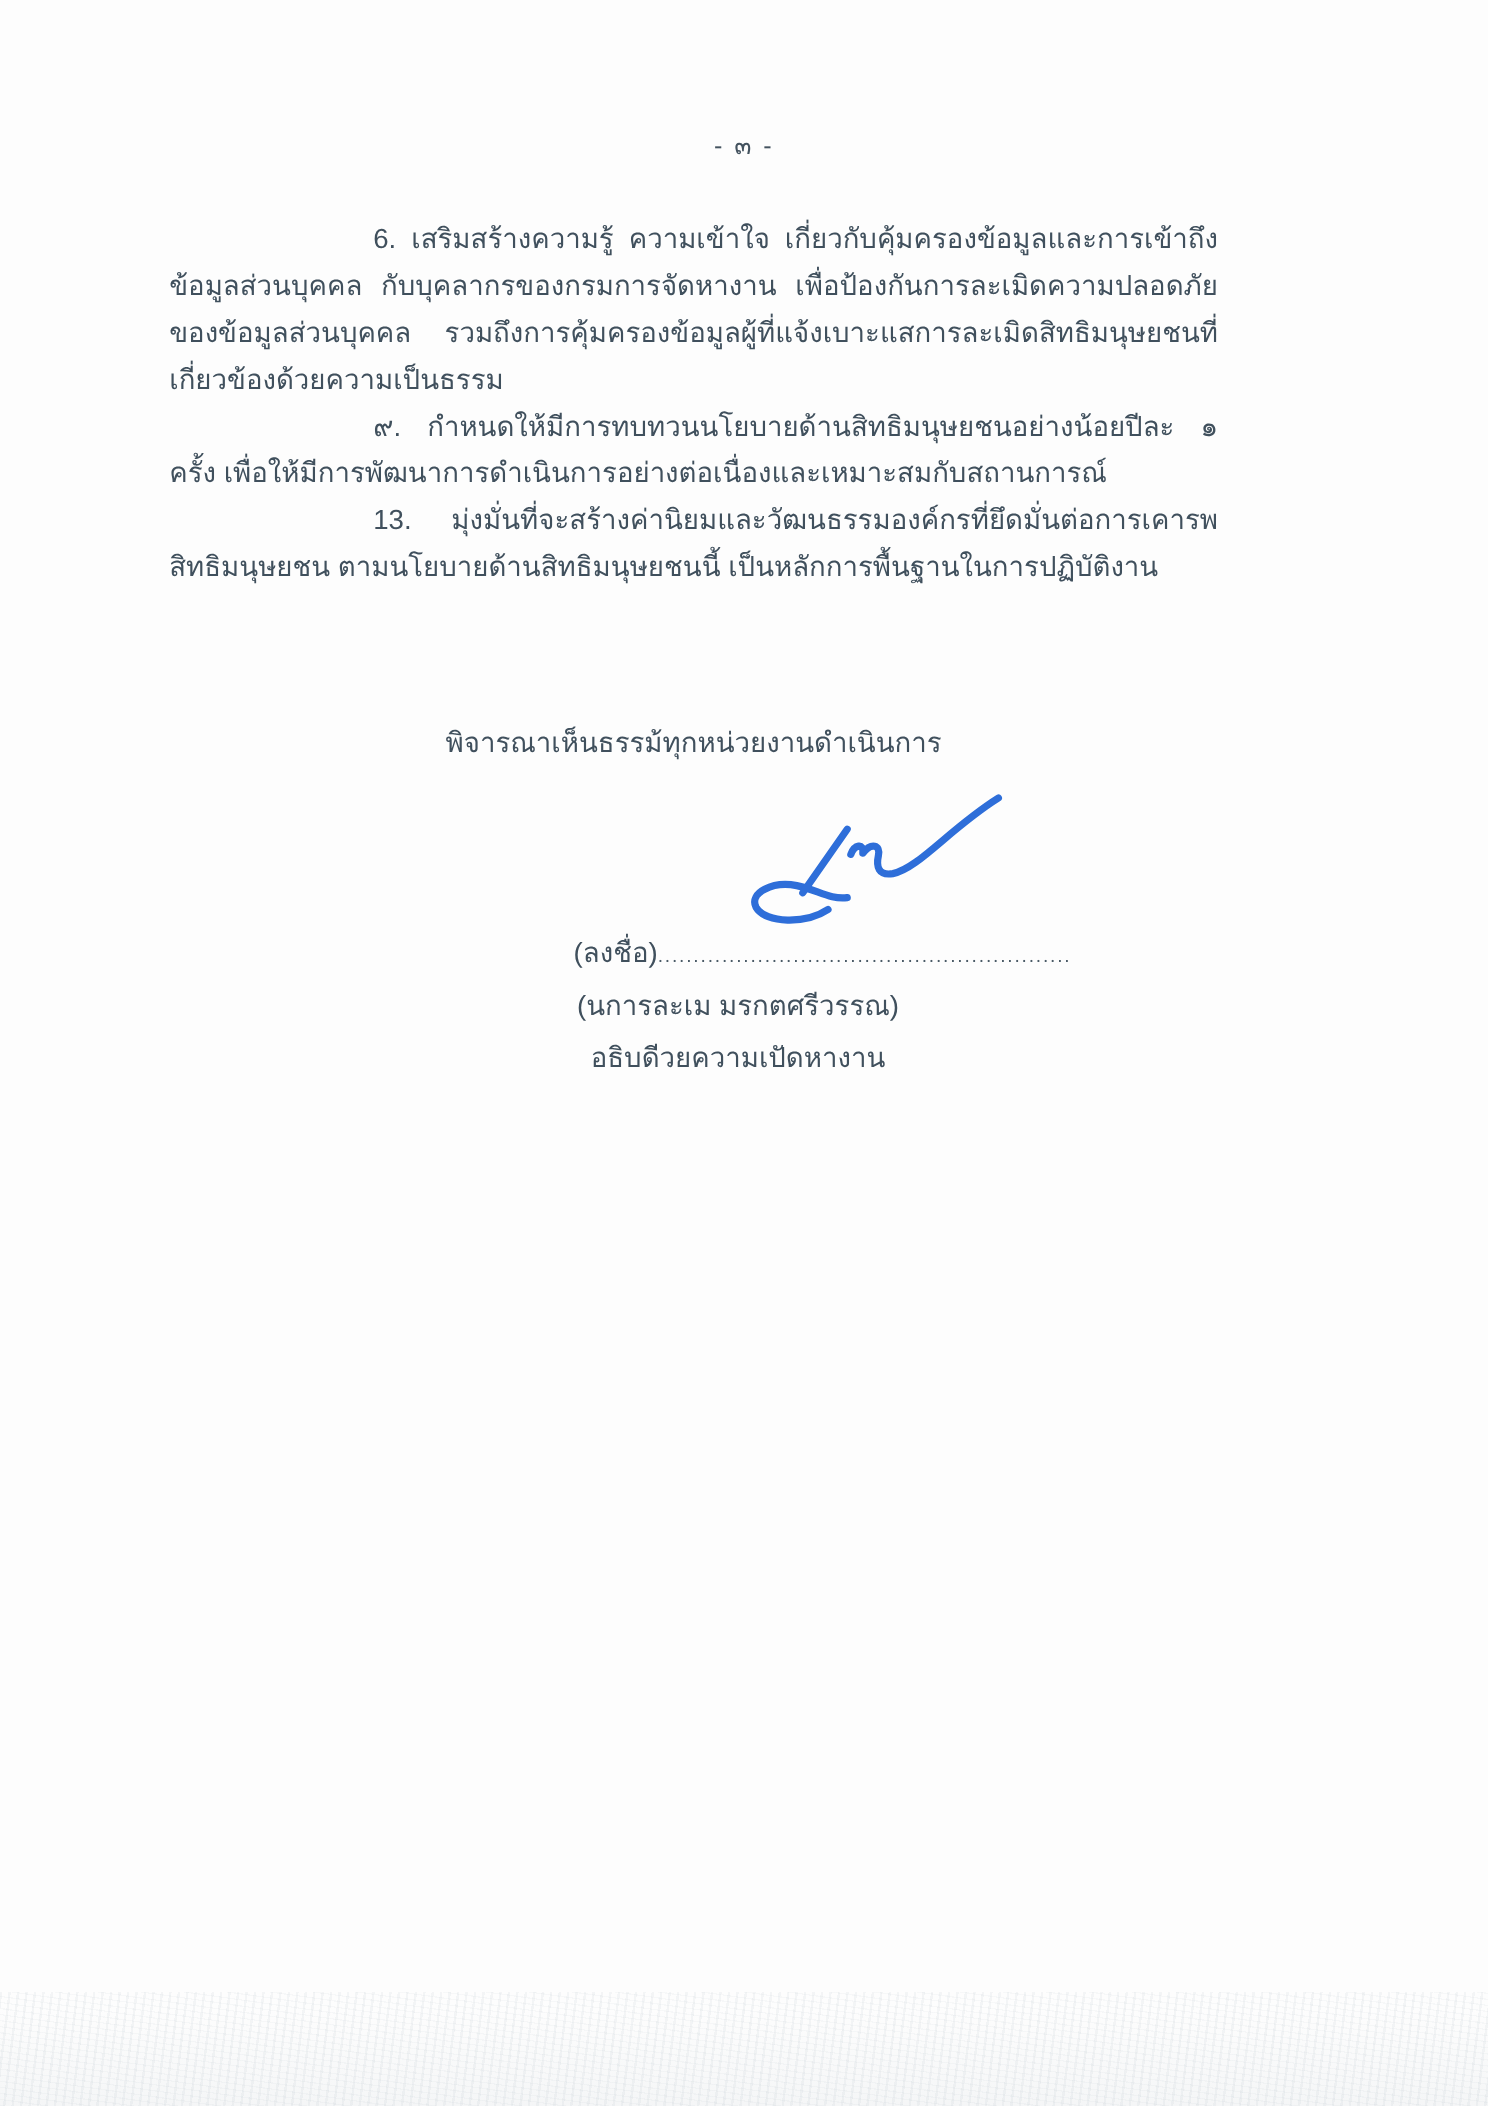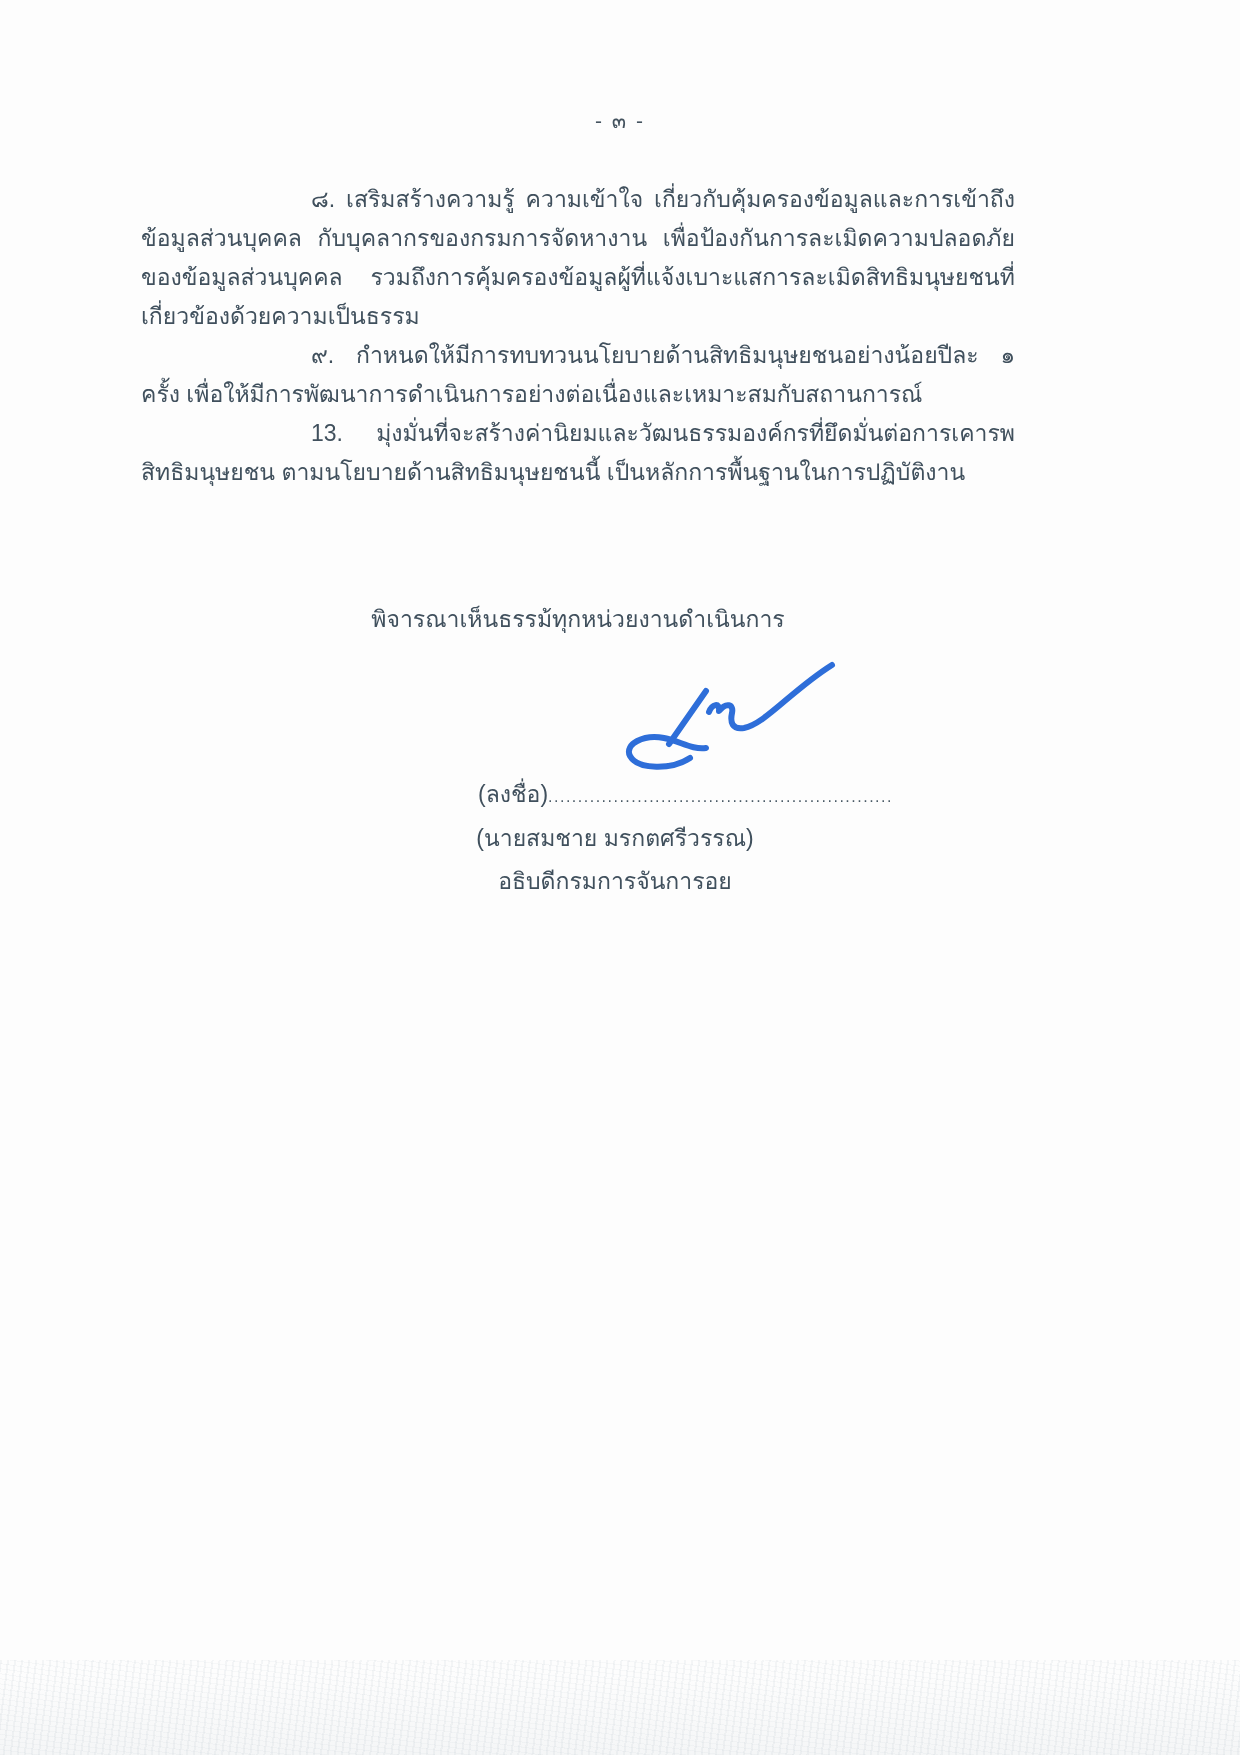--- a/index.html
+++ b/index.html
@@ -102,38 +102,38 @@
   }
 </style>
 </head>
 <body>
 
 <div class="page">
 
   <div class="page-number">- ๓ -</div>
 
   <div class="body-text">
-    <p>๘. เสริมสร้างความรู้ ความเข้าใจ เกี่ยวกับคุ้มครองข้อมูลและการเข้าถึงข้อมูลส่วนบุคคล กับบุคลากรของกรมการจัดหางาน เพื่อป้องกันการละเมิดความปลอดภัยของข้อมูลส่วนบุคคล รวมถึงการคุ้มครองข้อมูลผู้ที่แจ้งเบาะแสการละเมิดสิทธิมนุษยชนที่เกี่ยวข้องด้วยความเป็นธรรม</p>
+    <p>6. เสริมสร้างความรู้ ความเข้าใจ เกี่ยวกับคุ้มครองข้อมูลและการเข้าถึงข้อมูลส่วนบุคคล กับบุคลากรของกรมการจัดหางาน เพื่อป้องกันการละเมิดความปลอดภัยของข้อมูลส่วนบุคคล รวมถึงการคุ้มครองข้อมูลผู้ที่แจ้งเบาะแสการละเมิดสิทธิมนุษยชนที่เกี่ยวข้องด้วยความเป็นธรรม</p>
     <p>๙. กำหนดให้มีการทบทวนนโยบายด้านสิทธิมนุษยชนอย่างน้อยปีละ ๑ ครั้ง เพื่อให้มีการพัฒนาการดำเนินการอย่างต่อเนื่องและเหมาะสมกับสถานการณ์</p>
     <p>13. มุ่งมั่นที่จะสร้างค่านิยมและวัฒนธรรมองค์กรที่ยึดมั่นต่อการเคารพสิทธิมนุษยชน ตามนโยบายด้านสิทธิมนุษยชนนี้ เป็นหลักการพื้นฐานในการปฏิบัติงาน</p>
   </div>
 
   <div class="approval">พิจารณาเห็นธรรม้ทุกหน่วยงานดำเนินการ</div>
 
   <svg class="signature-ink" viewBox="0 0 290 140" xmlns="http://www.w3.org/2000/svg">
     <g fill="none" stroke="#2e6ed9" stroke-width="6" stroke-linecap="round" stroke-linejoin="round">
       <path d="M 130 110 C 112 122, 78 122, 70 108 C 64 96, 84 86, 104 90 C 120 93, 132 102, 146 100"></path>
       <path d="M 109 96 L 146 43"></path>
       <path d="M 149 64 C 152 56, 160 54, 159 63 C 166 54, 174 56, 172 65 C 170 74, 172 82, 184 80 C 205 76, 232 42, 272 17"></path>
     </g>
   </svg>
 
   <div class="sign-line">
     <span>(ลงชื่อ)</span><span class="dots">..........................................................</span>
   </div>
 
-  <div class="signer-name">(นายสมชาย มรกตศรีวรรณ)</div>
+  <div class="signer-name">(นการละเม มรกตศรีวรรณ)</div>
 
-  <div class="signer-title">อธิบดีกรมการจันการอย</div>
+  <div class="signer-title">อธิบดีวยความเปัดหางาน</div>
 
   <div class="scan-noise"></div>
 
 </div>
 
 </body></html>

